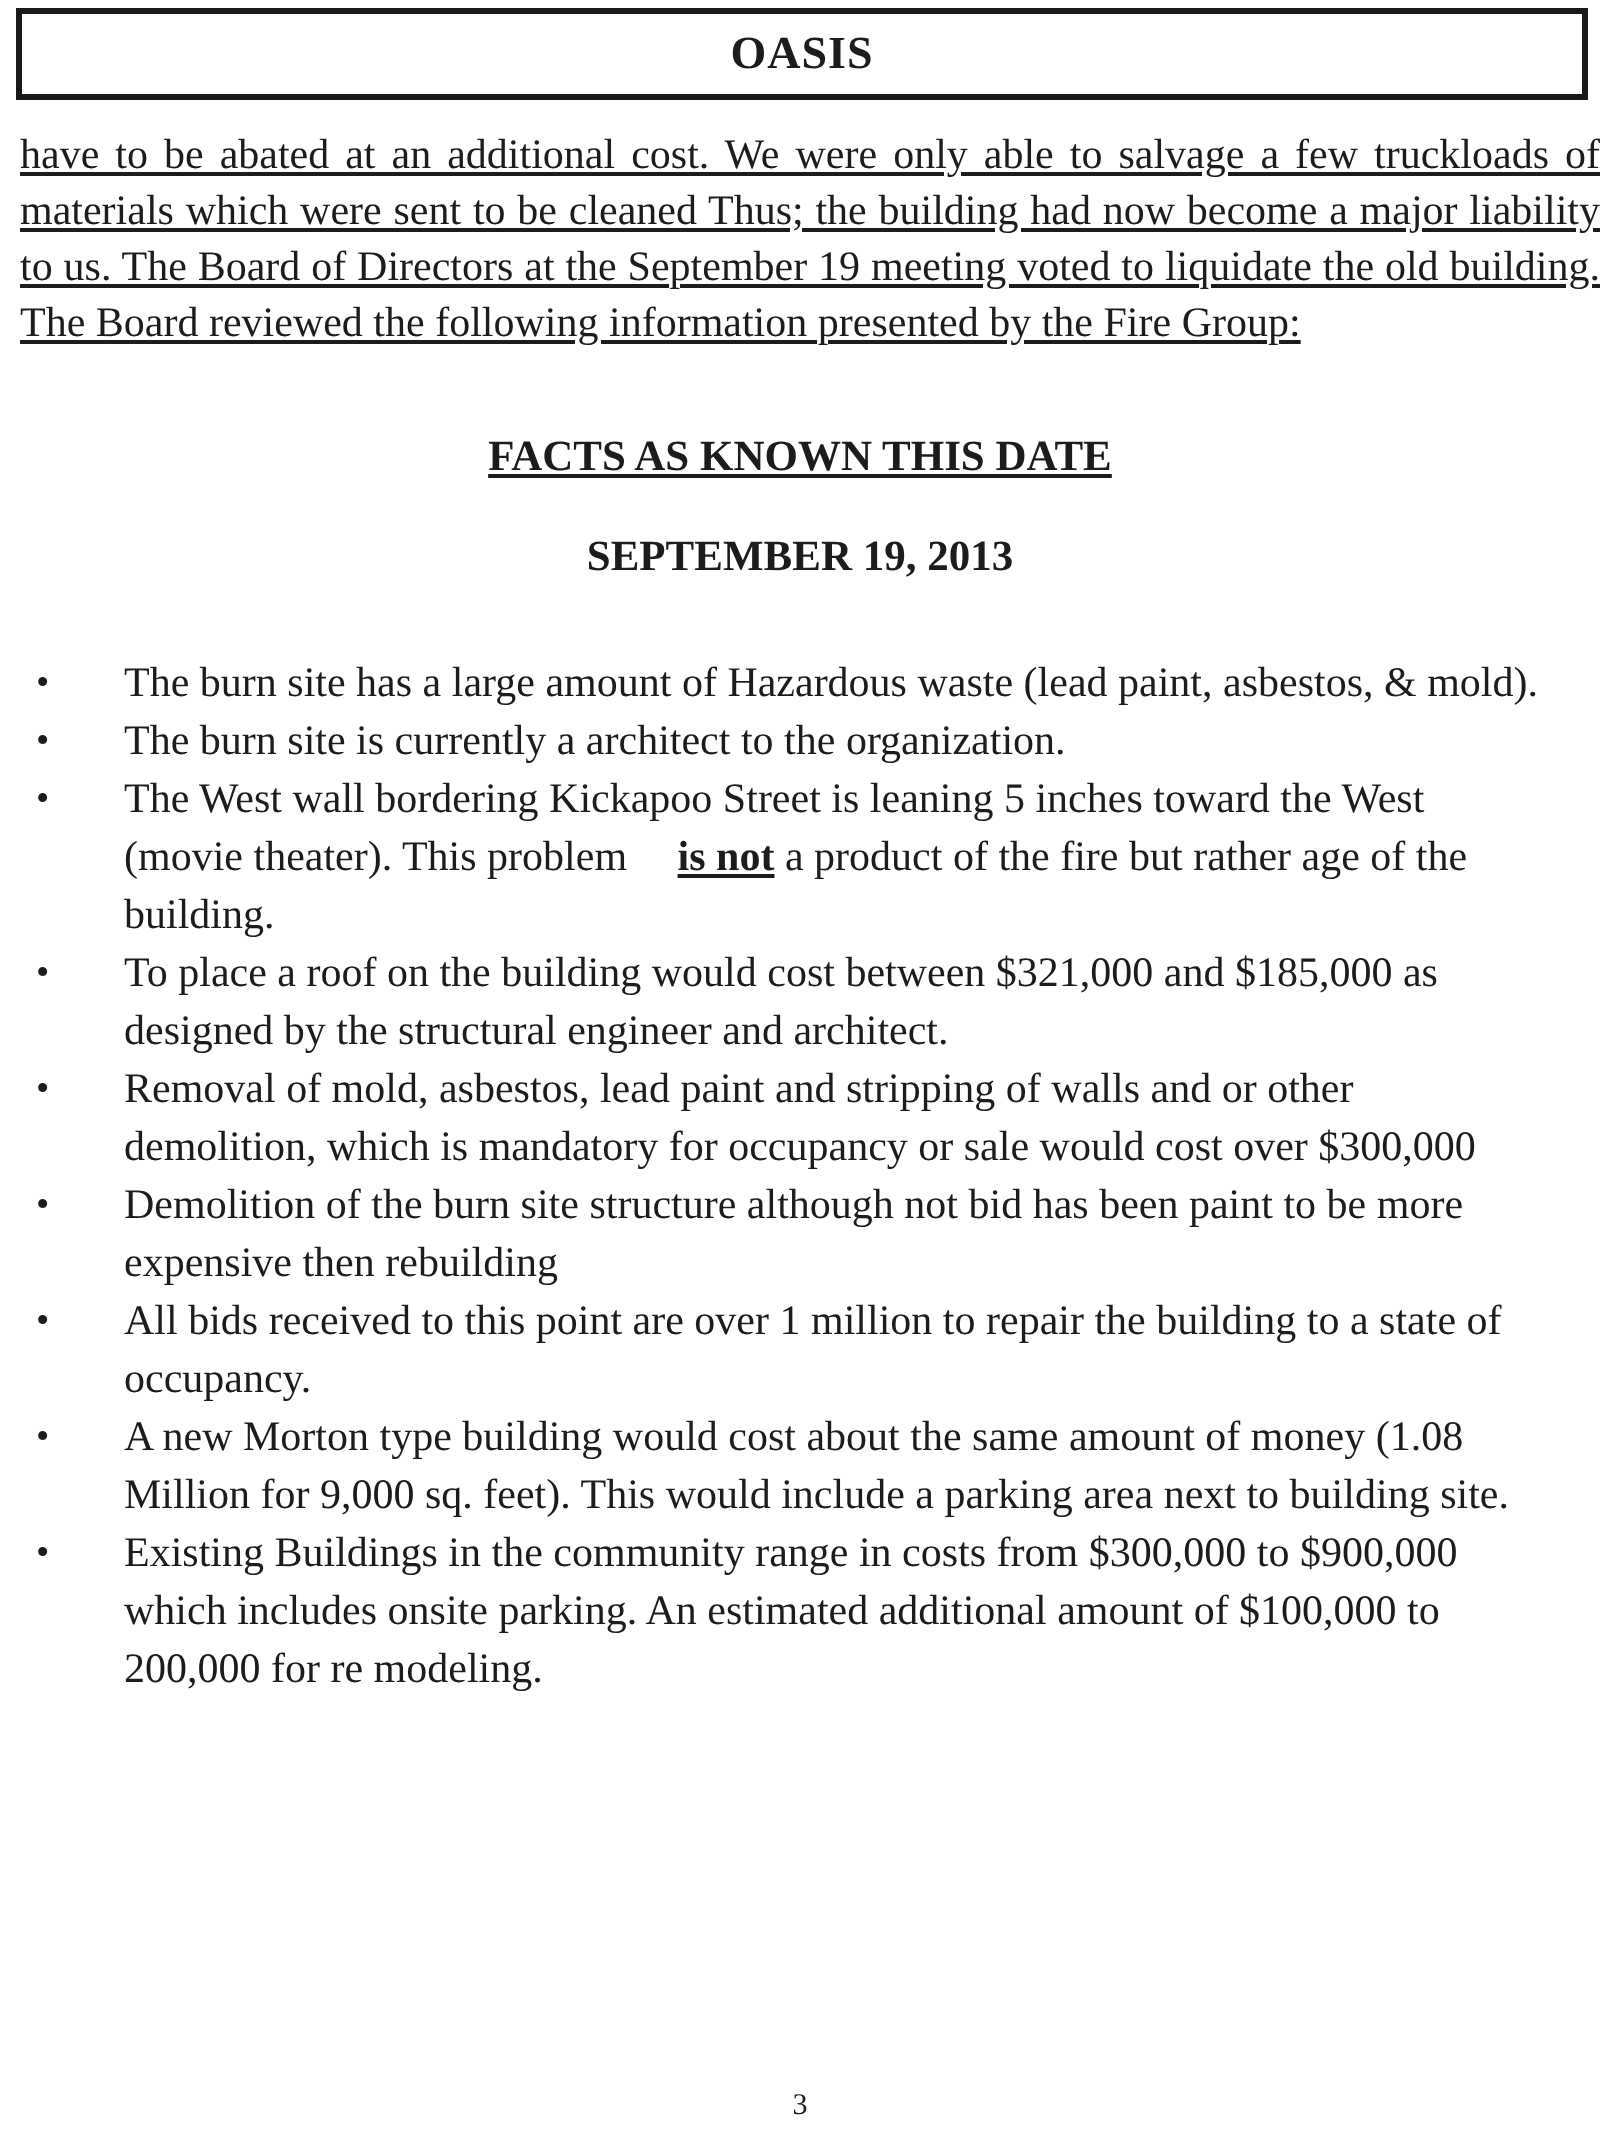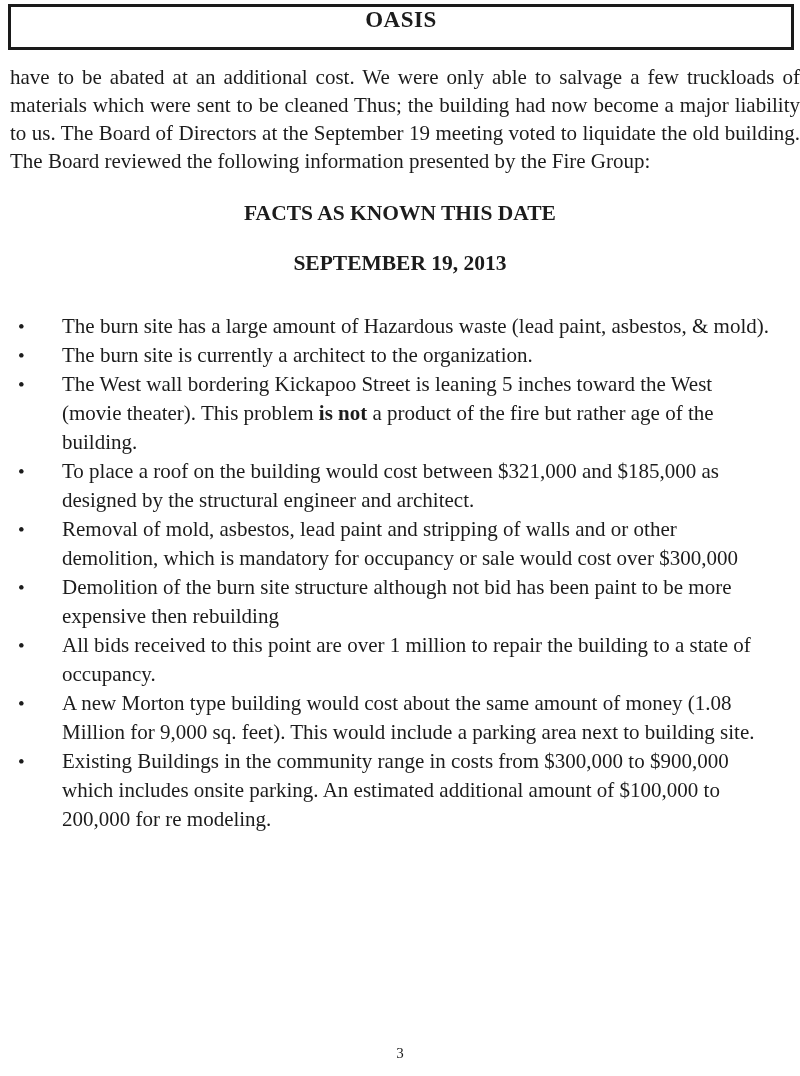--- a/index.html
+++ b/index.html
@@ -10,62 +10,65 @@
     color: #1c1c1c;
     font-family: "Liberation Serif", serif;
     position: relative;
     overflow: hidden;
   }
   .header-box {
     margin: 4px 6px 0 8px;
     border: 3px solid #1a1a1a;
     height: 40px;
     display: flex;
-    align-items: flex-start;
+    align-items: center;
     justify-content: center;
   }
   .header-title {
     font-weight: bold;
     font-size: 23px;
     letter-spacing: 0.5px;
   }
   .intro {
     margin: 13px 0 0 10px;
     font-size: 21px;
     line-height: 28px;
     text-align: justify;
     text-align-last: left;
+    text-decoration: underline;
   }
   .heading {
     text-align: center;
     font-weight: bold;
     font-size: 21.5px;
     line-height: 26px;
   }
-  .heading-1 { margin-top: 25px; }
+  .heading-1 { margin-top: 40px; text-decoration: underline; }
   .heading-2 { margin-top: 24px; }
   ul.fact-list {
     list-style: none;
     margin: 36px 25px 0 10px;
     padding: 0;
     font-size: 21px;
     line-height: 29px;
   }
   ul.fact-list li {
     position: relative;
     padding-left: 52px;
   }
   ul.fact-list .bullet {
     position: absolute;
     left: 8px;
     top: 0;
     font-size: 19px;
   }
   .emph {
     font-weight: bold;
+    text-decoration: underline;
+    margin-left: 20px;
   }
   .page-number {
     position: absolute;
     bottom: 14px;
     left: 0;
     width: 100%;
     text-align: center;
     font-size: 15px;
   }
 </style>

